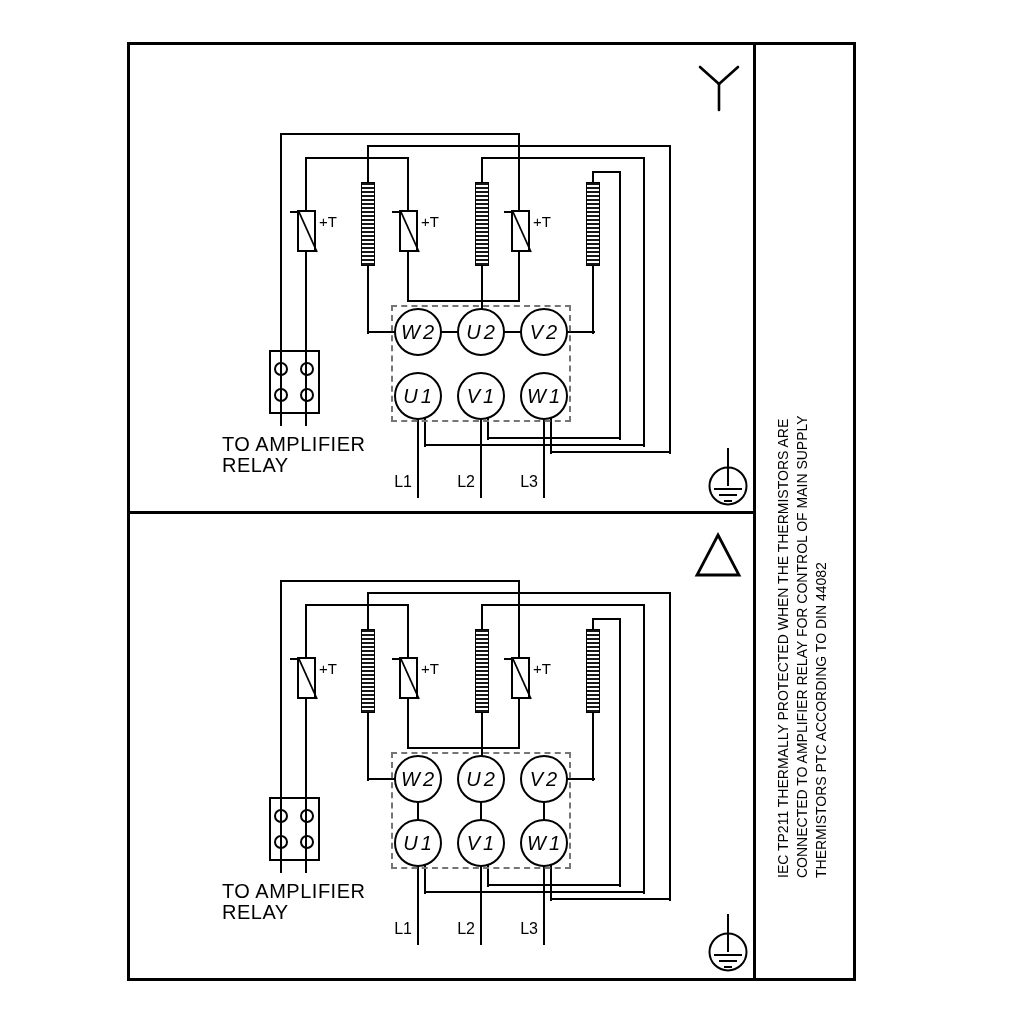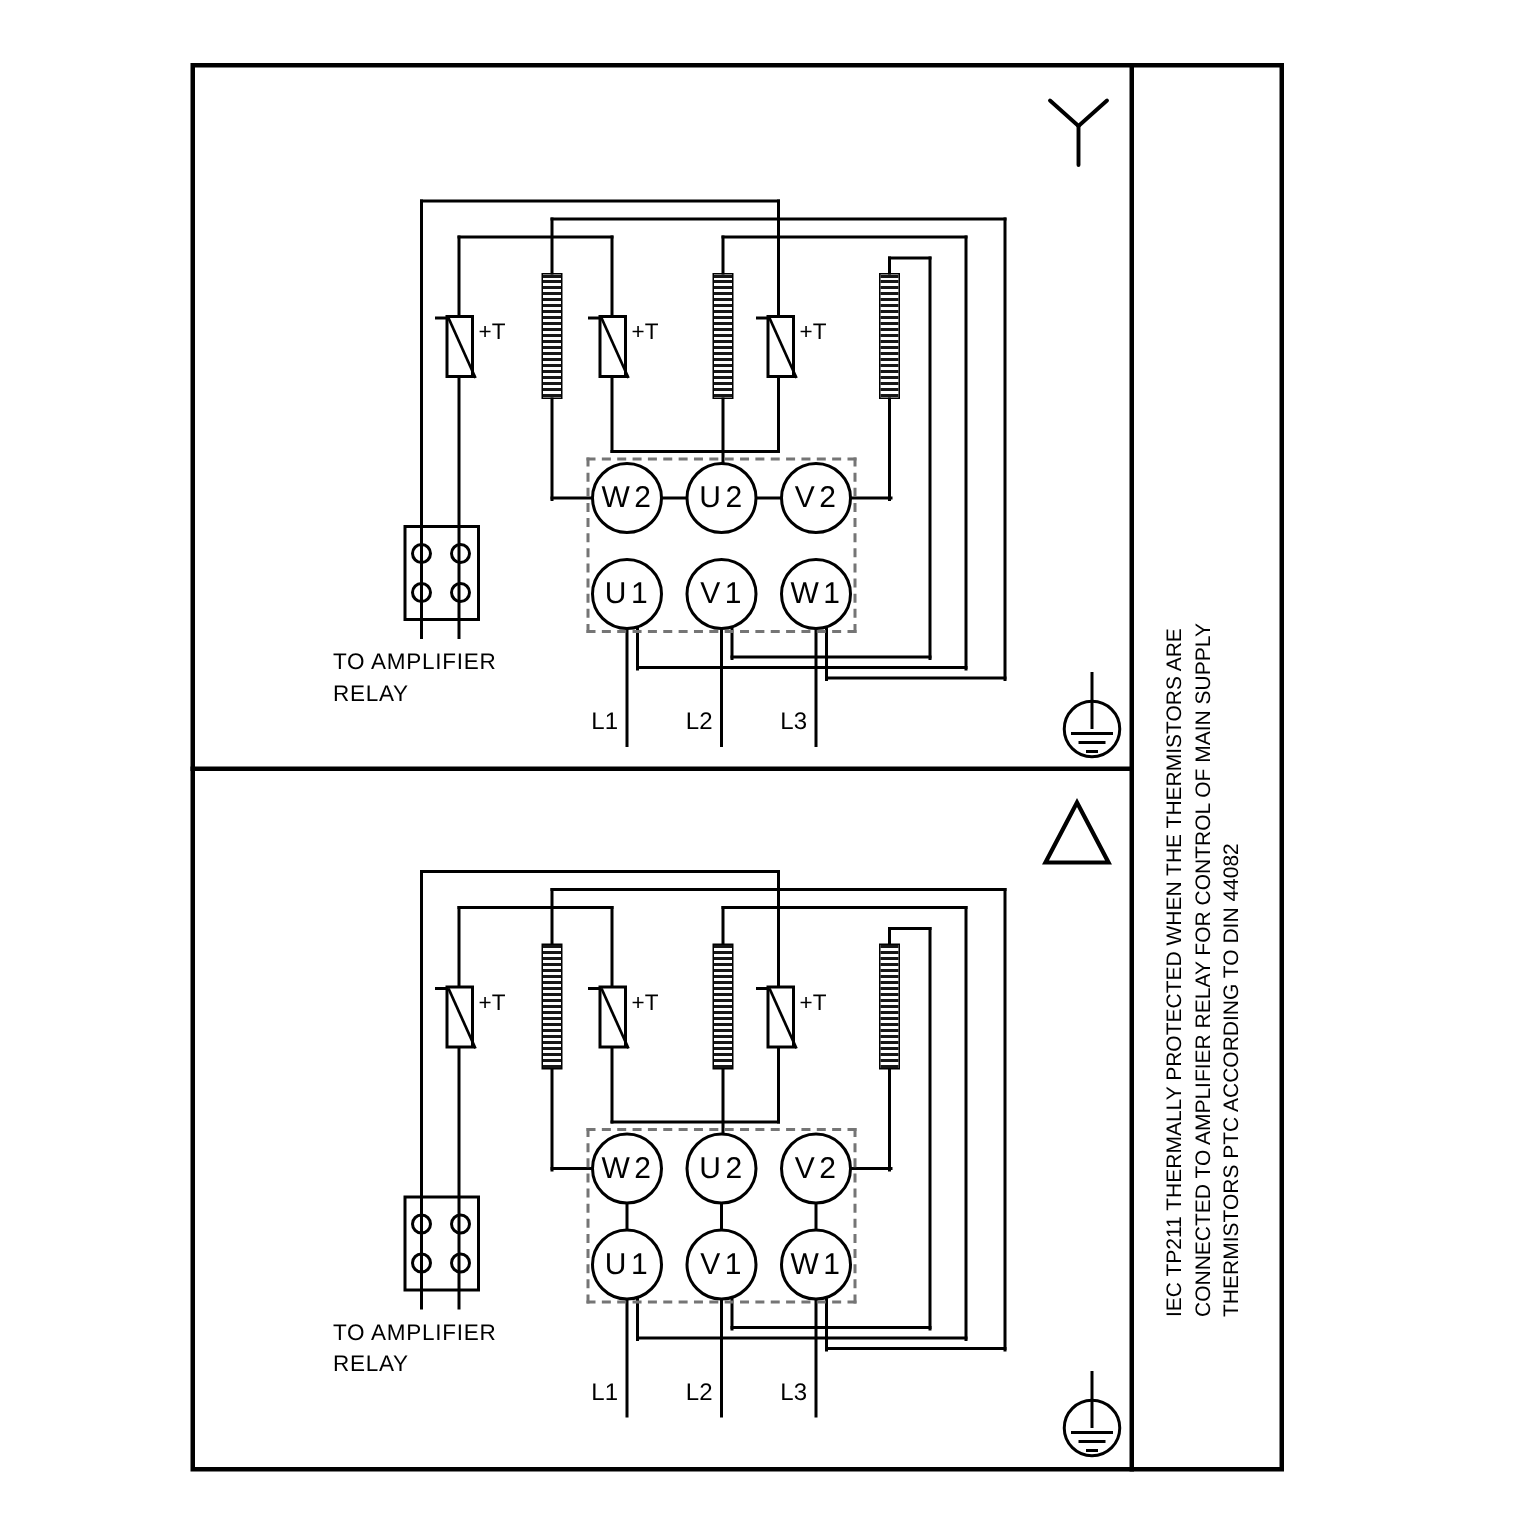--- a/index.html
+++ b/index.html
@@ -10,27 +10,27 @@
   .frame{position:absolute;left:127px;top:42px;width:729px;height:939px;
          border:3px solid #000;box-sizing:border-box;}
   .divv{position:absolute;left:753px;top:42px;width:3px;height:939px;background:#000;}
   .divh{position:absolute;left:127px;top:511px;width:629px;height:3px;background:#000;}
   .coil{position:absolute;width:14px;height:84px;box-sizing:border-box;border:1px solid #000;
         background:repeating-linear-gradient(to bottom,#161616 0 2px,#fdfdfd 2px 4px);}
   .dashbox{position:absolute;width:180px;height:117px;box-sizing:border-box;
            border:2px dashed #757575;}
   .term{position:absolute;width:48px;height:48px;box-sizing:border-box;border:2px solid #000;
         border-radius:50%;background:#fff;text-align:center;line-height:44px;
-        font-size:20px;letter-spacing:3px;padding-left:2px;}
+        font-size:20px;letter-spacing:3px;padding-left:2px;font-style:italic;}
   .relay{position:absolute;width:51px;height:64px;box-sizing:border-box;border:2px solid #000;}
   .rc{position:absolute;width:14px;height:14px;box-sizing:border-box;border:2px solid #000;
       border-radius:50%;}
   .llabel{position:absolute;width:38px;text-align:right;font-size:16px;font-weight:500;}
   .plust{position:absolute;font-size:15px;}
-  .note{position:absolute;font-size:15px;letter-spacing:0.5px;}
+  .note{position:absolute;font-size:20px;letter-spacing:0.5px;}
   .sidewrap{position:absolute;left:752px;top:364px;width:100px;height:528px;}
   .sidetext{position:absolute;left:50%;top:50%;width:500px;
             transform:translate(-50%,-50%) rotate(-90deg);
             font-size:14px;line-height:19px;white-space:nowrap;text-align:left;}
   svg{position:absolute;overflow:visible;}
 </style>
 </head>
 <body>
 
 <div id="stage">

